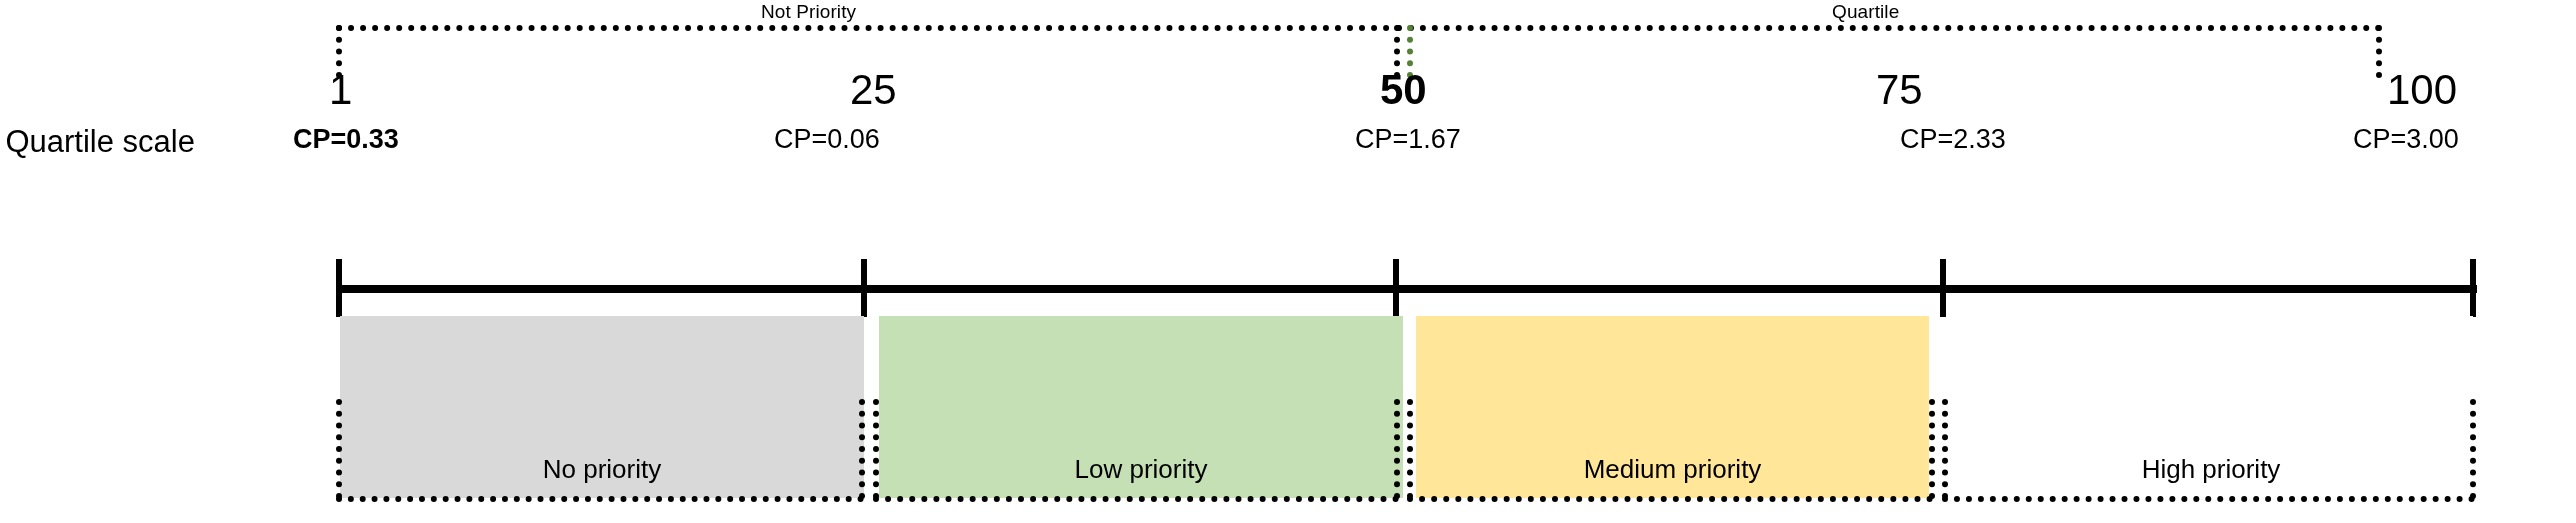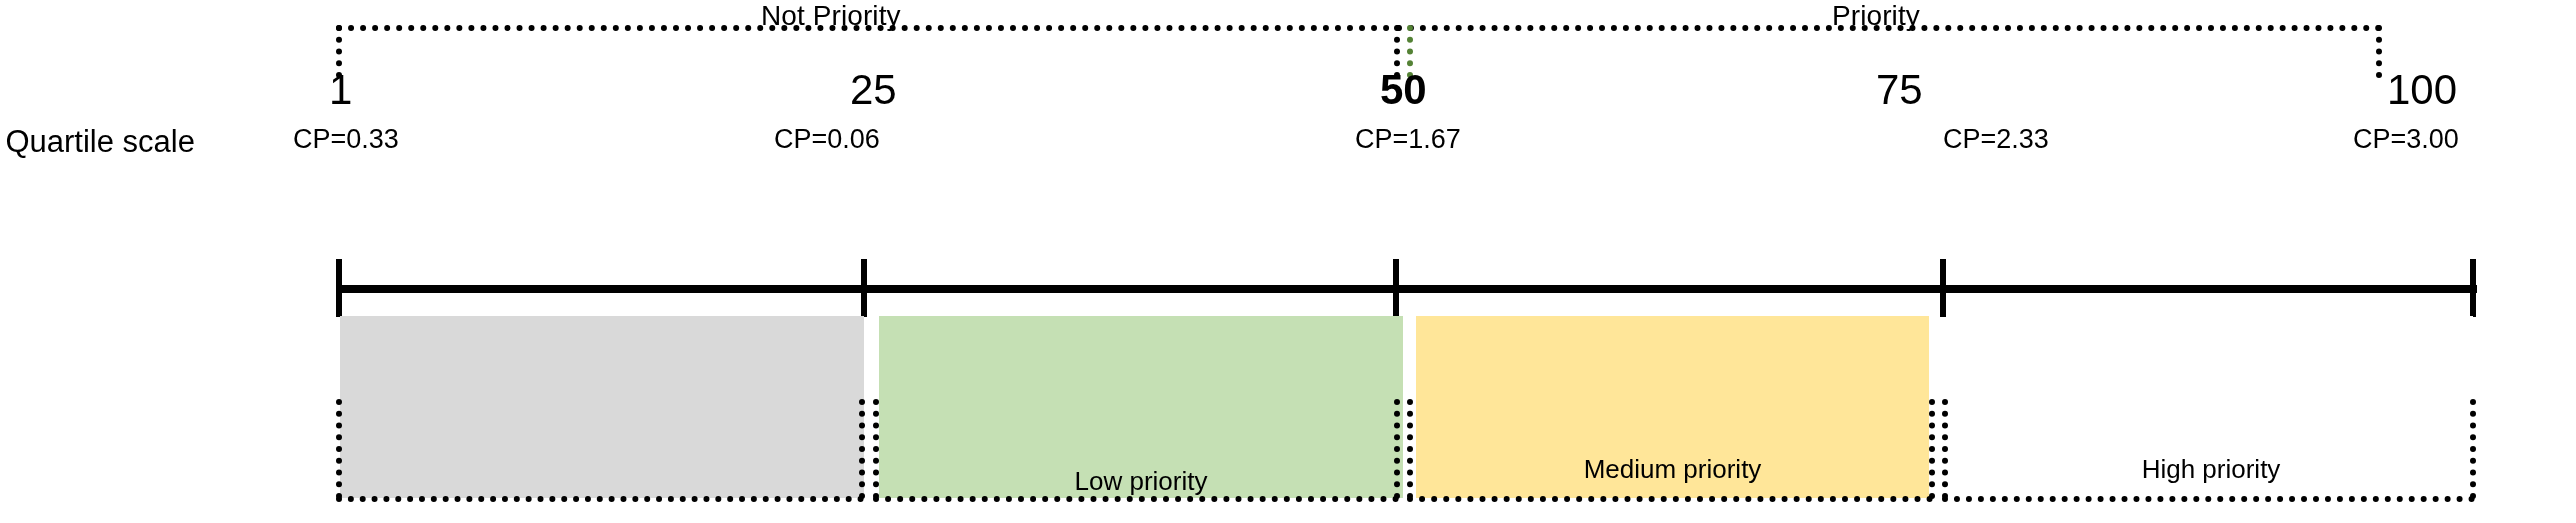--- a/index.html
+++ b/index.html
@@ -3,21 +3,21 @@
 <meta charset="utf-8">
 <title>Priority scale diagram</title>
 <style>
   html,body{margin:0;padding:0;background:#ffffff;}
   body{font-family:"Liberation Sans", sans-serif;}
   #stage{position:relative;width:2576px;height:524px;background:#fff;overflow:hidden;}
 
   .txt{position:absolute;white-space:nowrap;color:#000;line-height:1;}
 
   
-  .grp-label{font-size:28px;letter-spacing:0.1px;}
+  .grp-label{font-size:19px;letter-spacing:0.1px;}
   .brk-top{position:absolute;height:0;border-top:6.1px dotted #000;}
   .brk-leg{position:absolute;width:0;border-left:6.1px dotted #000;}
   .brk-leg.green{border-left-color:#548235;}
 
   
   .row-label{font-size:31px;}
 
   
   .qnum{font-size:42px;font-weight:400;}
 
@@ -36,21 +36,21 @@
   .bbrk-bottom{position:absolute;height:0;border-top:6.1px dotted #000;}
   .bbrk-leg{position:absolute;width:0;border-left:6.1px dotted #000;}
 </style>
 </head>
 <body>
 
 <div id="stage">
 
   <div class="txt grp-label" style="left:761px;top:2px;">Not Priority</div>
 
-  <div class="txt grp-label" style="left:1832px;top:2px;">Priority</div>
+  <div class="txt grp-label" style="left:1832px;top:2px;">Quartile</div>
 
   <div class="brk-top" style="left:336px;top:25px;width:1066px;"></div>
   <div class="brk-leg" style="left:336px;top:25px;height:53px;"></div>
   <div class="brk-leg" style="left:1394px;top:25px;height:53px;"></div>
 
   <div class="brk-top" style="left:1396px;top:25px;width:986px;"></div>
   <div class="brk-leg green" style="left:1407px;top:25px;height:53px;"></div>
   <div class="brk-leg" style="left:2376px;top:25px;height:53px;"></div>
 
 
@@ -63,32 +63,33 @@
   <div class="txt qnum" style="left:2357px;top:69px;margin-left:30px;">100</div>
 
   <div id="axis" style="left:336px;top:285px;width:2141px;height:7.5px;"></div>
 
   <div class="tick" style="left:336px;top:259px;height:58px;"></div>
   <div class="tick" style="left:861px;top:259px;height:58px;"></div>
   <div class="tick" style="left:1393px;top:259px;height:58px;"></div>
   <div class="tick" style="left:1940px;top:259px;height:58px;"></div>
   <div class="tick" style="left:2470px;top:259px;height:58px;"></div>
 
-  <div class="txt cp" style="left:293px;top:126px;">CP=0.33</div>
+  <div class="txt cp" style="left:293px;top:126px;font-weight:bold;">CP=0.33</div>
   <div class="txt cp" style="left:774px;top:126px;">CP=0.06</div>
   <div class="txt cp" style="left:1355px;top:126px;">CP=1.67</div>
-  <div class="txt cp" style="left:1900px;top:126px;margin-left:43px;">CP=2.33</div>
+  <div class="txt cp" style="left:1900px;top:126px;">CP=2.33</div>
   <div class="txt cp" style="left:2353px;top:126px;">CP=3.00</div>
 
   <div class="band" style="left:340px;top:316px;width:524px;height:182px;background:#d9d9d9;"></div>
   <div class="band" style="left:879px;top:316px;width:524px;height:182px;background:#c5e0b4;"></div>
   <div class="band" style="left:1416px;top:316px;width:513px;height:182px;background:#ffe699;"></div>
   <div class="band" style="left:1949px;top:316px;width:524px;height:182px;background:#ffffff;"></div>
 
-  <div class="band-label" style="left:879px;top:454px;width:524px;margin-top:12px;">Low priority</div>
+  <div class="band-label" style="left:340px;top:454px;width:524px;">No priority</div>
+  <div class="band-label" style="left:879px;top:454px;width:524px;">Low priority</div>
   <div class="band-label" style="left:1416px;top:454px;width:513px;">Medium priority</div>
   <div class="band-label" style="left:1949px;top:454px;width:524px;">High priority</div>
 
   <div class="bbrk-bottom" style="left:336px;top:496px;width:528px;"></div>
   <div class="bbrk-leg" style="left:336px;top:399px;height:100px;"></div>
   <div class="bbrk-leg" style="left:859px;top:399px;height:100px;"></div>
 
   <div class="bbrk-bottom" style="left:873px;top:496px;width:526px;"></div>
   <div class="bbrk-leg" style="left:873px;top:399px;height:100px;"></div>
   <div class="bbrk-leg" style="left:1394px;top:399px;height:100px;"></div>

